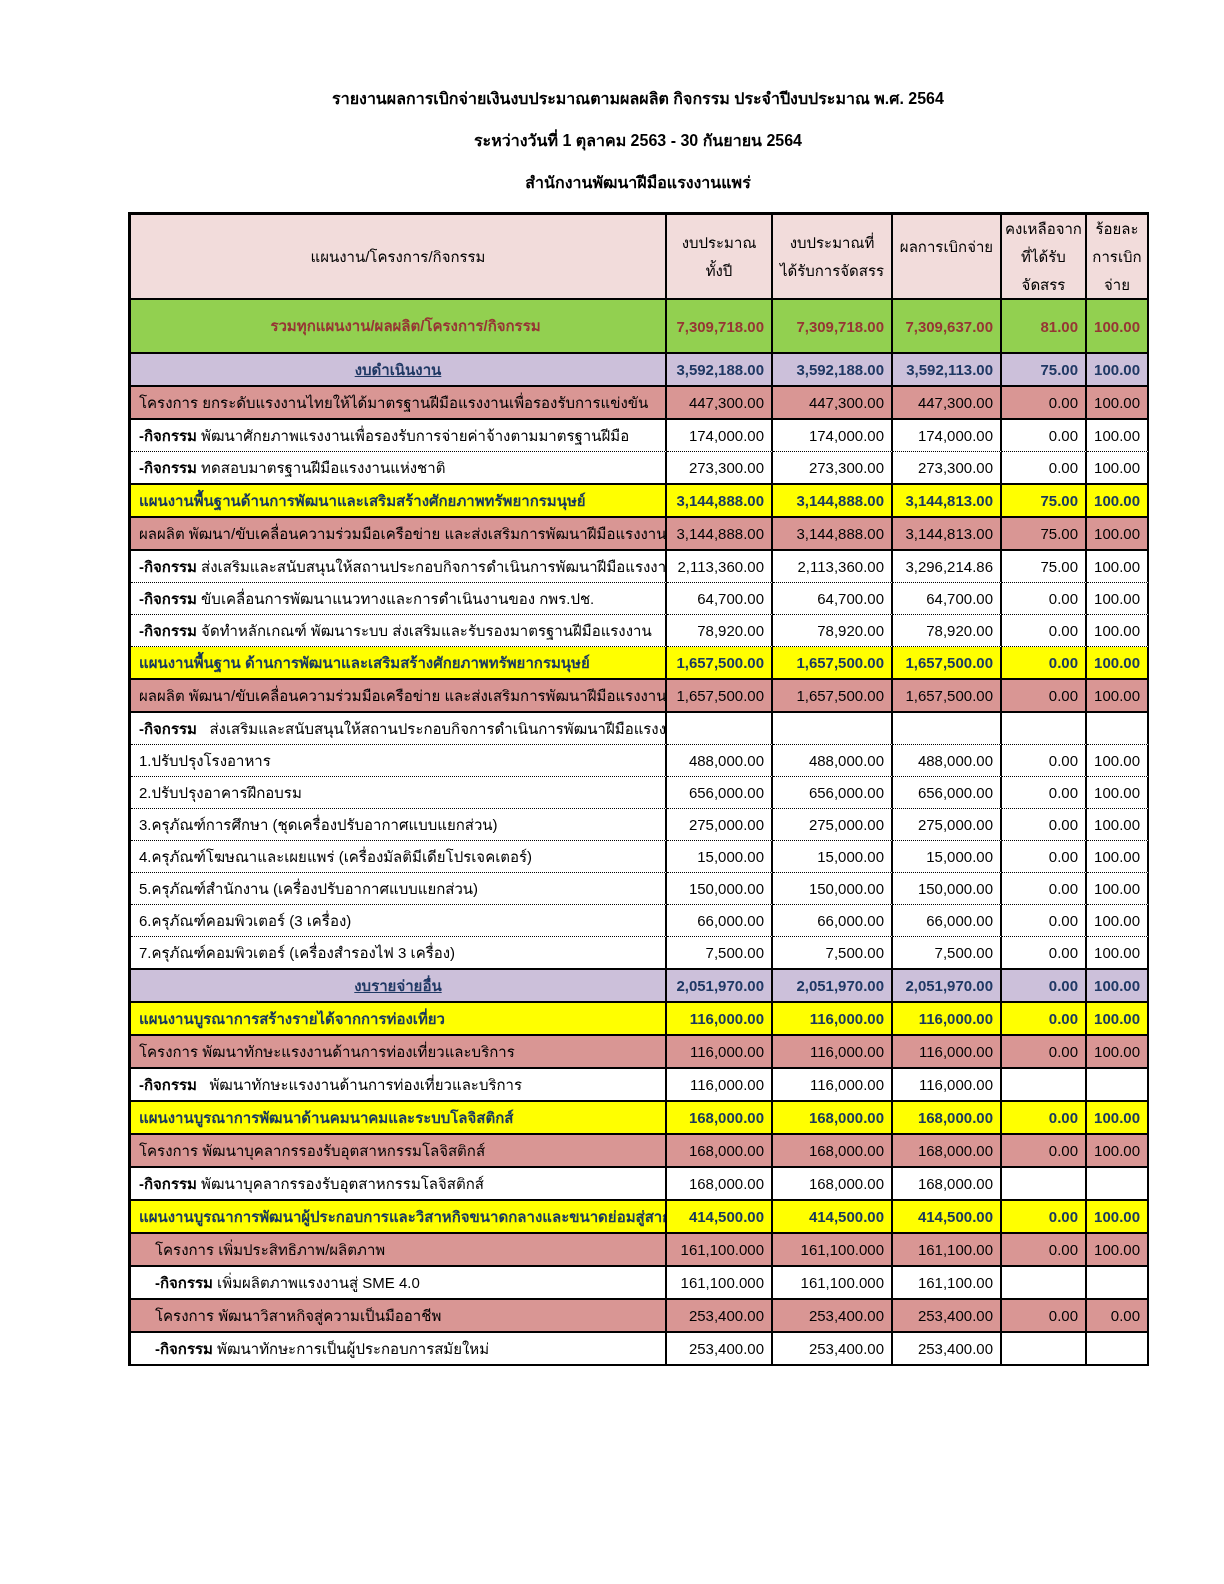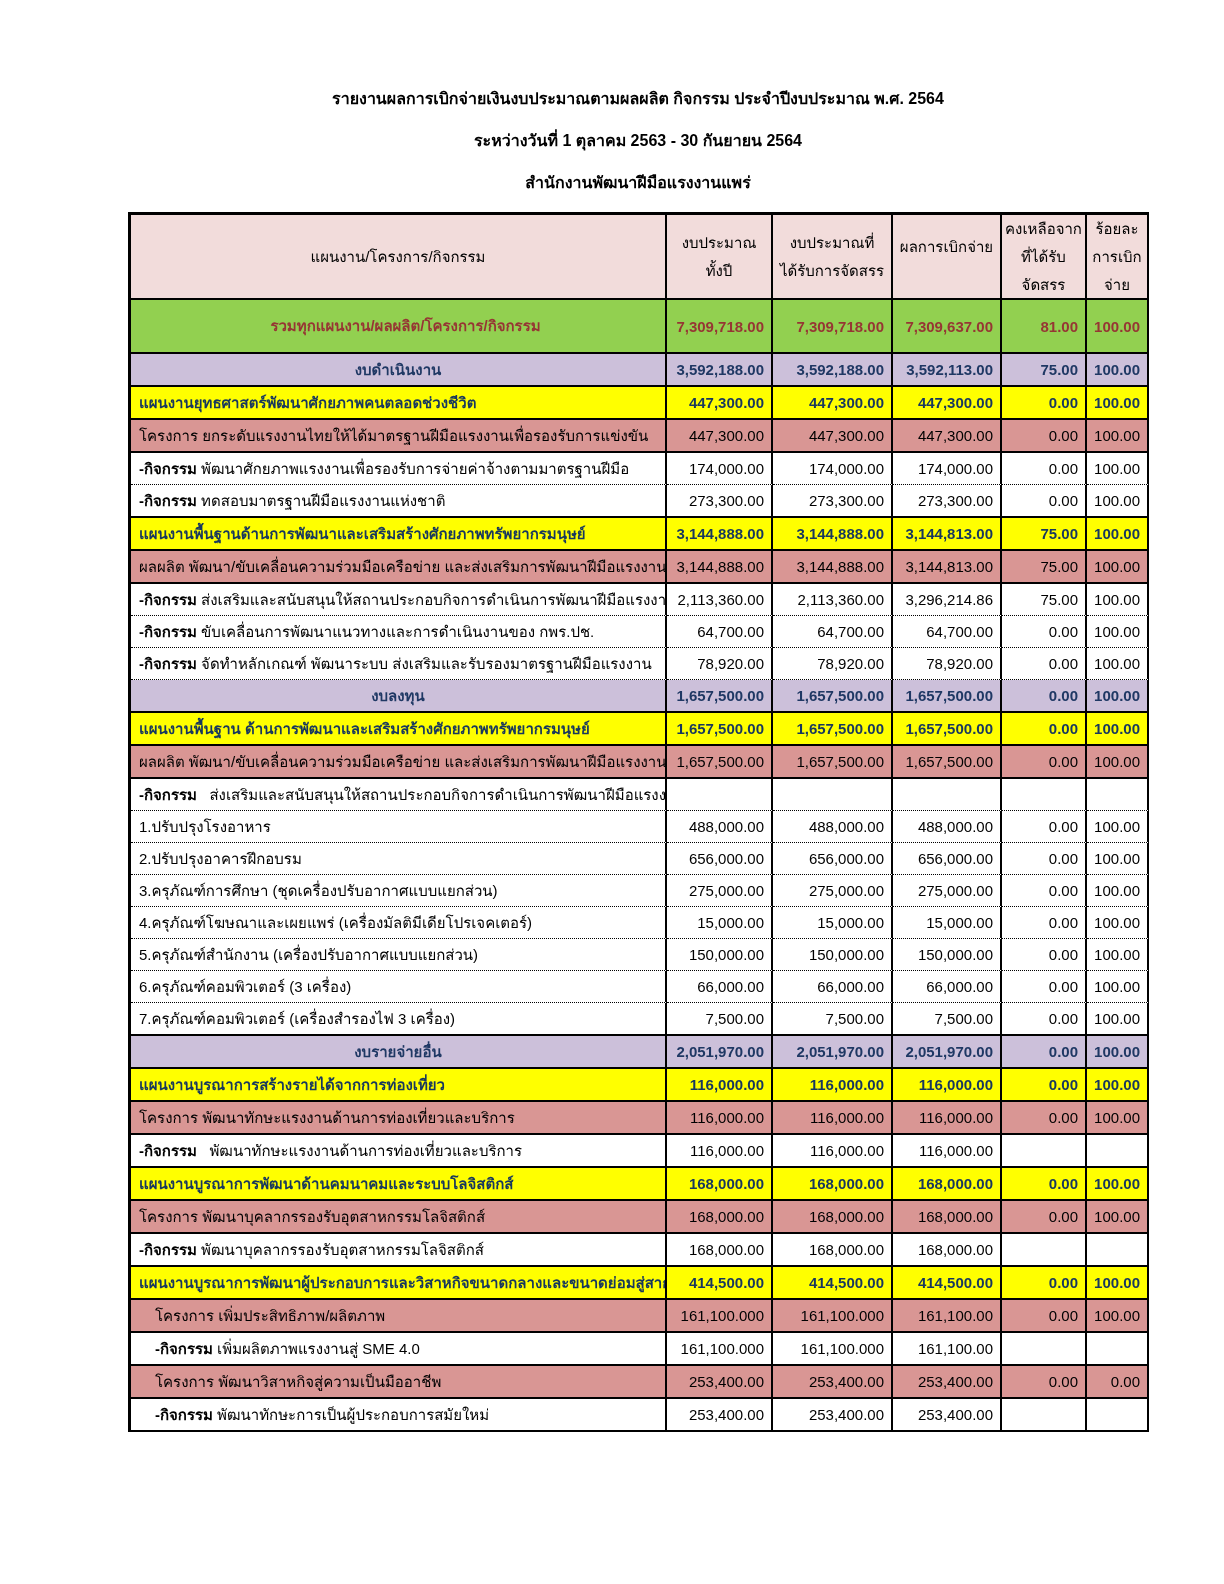--- a/index.html
+++ b/index.html
@@ -15,21 +15,21 @@
     padding:0;vertical-align:middle;overflow:hidden;}
   th{background:#F2DCDB;font-weight:normal;height:62px;text-align:center;line-height:1.85;}
   th .h2{min-height:20px;}
   td{height:31px;}
   td.name-cell{text-align:left;padding-left:8px;white-space:pre;}
   td.num-cell{text-align:right;padding-right:7px;white-space:nowrap;}
   .row-total td{background:#92D050;color:#963634;font-weight:bold;height:52px;}
   .row-total td.name-cell{text-align:center;padding-left:15px;}
   .row-section td{background:#CCC0DA;color:#1F3864;font-weight:bold;}
   .row-section td.name-cell{text-align:center;padding-left:0;}
-  .row-section .lbl{}
+  .row-section .lbl{text-decoration:underline;}
   .row-plan td{background:#FFFF00;color:#17375E;font-weight:bold;}
   .row-project td{background:#D99694;color:#000;font-weight:normal;}
   .row-activity td, .row-subitem td{background:#ffffff;color:#000;font-weight:normal;}
   .row-activity .act-prefix{font-weight:bold;}
   .row-subitem td.name-cell{}
   .indent td.name-cell{padding-left:24px;}
   .dotted td{border-bottom:1px dotted #000;}
 </style>
 </head>
 <body>
@@ -87,28 +87,20 @@
           <td class="num-cell">100.00</td>
         </tr>
         <tr class="row-section">
           <td class="name-cell"><span class="lbl">งบดำเนินงาน</span></td>
           <td class="num-cell">3,592,188.00</td>
           <td class="num-cell">3,592,188.00</td>
           <td class="num-cell">3,592,113.00</td>
           <td class="num-cell">75.00</td>
           <td class="num-cell">100.00</td>
         </tr>
-        <tr class="row-plan">
-          <td class="name-cell"><span class="lbl">แผนงานยุทธศาสตร์พัฒนาศักยภาพคนตลอดช่วงชีวิต</span></td>
-          <td class="num-cell">447,300.00</td>
-          <td class="num-cell">447,300.00</td>
-          <td class="num-cell">447,300.00</td>
-          <td class="num-cell">0.00</td>
-          <td class="num-cell">100.00</td>
-        </tr>
         <tr class="row-project">
           <td class="name-cell"><span class="lbl">โครงการ ยกระดับแรงงานไทยให้ได้มาตรฐานฝีมือแรงงานเพื่อรองรับการแข่งขัน</span></td>
           <td class="num-cell">447,300.00</td>
           <td class="num-cell">447,300.00</td>
           <td class="num-cell">447,300.00</td>
           <td class="num-cell">0.00</td>
           <td class="num-cell">100.00</td>
         </tr>
         <tr class="row-activity dotted">
           <td class="name-cell"><span class="act-prefix">-กิจกรรม</span><span class="lbl"> พัฒนาศักยภาพแรงงานเพื่อรองรับการจ่ายค่าจ้างตามมาตรฐานฝีมือ</span></td>
@@ -159,28 +151,20 @@
           <td class="num-cell">100.00</td>
         </tr>
         <tr class="row-activity dotted">
           <td class="name-cell"><span class="act-prefix">-กิจกรรม</span><span class="lbl"> จัดทำหลักเกณฑ์ พัฒนาระบบ ส่งเสริมและรับรองมาตรฐานฝีมือแรงงาน</span></td>
           <td class="num-cell">78,920.00</td>
           <td class="num-cell">78,920.00</td>
           <td class="num-cell">78,920.00</td>
           <td class="num-cell">0.00</td>
           <td class="num-cell">100.00</td>
         </tr>
-        <tr class="row-section">
-          <td class="name-cell"><span class="lbl">งบลงทุน</span></td>
-          <td class="num-cell">1,657,500.00</td>
-          <td class="num-cell">1,657,500.00</td>
-          <td class="num-cell">1,657,500.00</td>
-          <td class="num-cell">0.00</td>
-          <td class="num-cell">100.00</td>
-        </tr>
         <tr class="row-plan">
           <td class="name-cell"><span class="lbl">แผนงานพื้นฐาน ด้านการพัฒนาและเสริมสร้างศักยภาพทรัพยากรมนุษย์</span></td>
           <td class="num-cell">1,657,500.00</td>
           <td class="num-cell">1,657,500.00</td>
           <td class="num-cell">1,657,500.00</td>
           <td class="num-cell">0.00</td>
           <td class="num-cell">100.00</td>
         </tr>
         <tr class="row-project">
           <td class="name-cell"><span class="lbl">ผลผลิต พัฒนา/ขับเคลื่อนความร่วมมือเครือข่าย และส่งเสริมการพัฒนาฝีมือแรงงาน</span></td>

